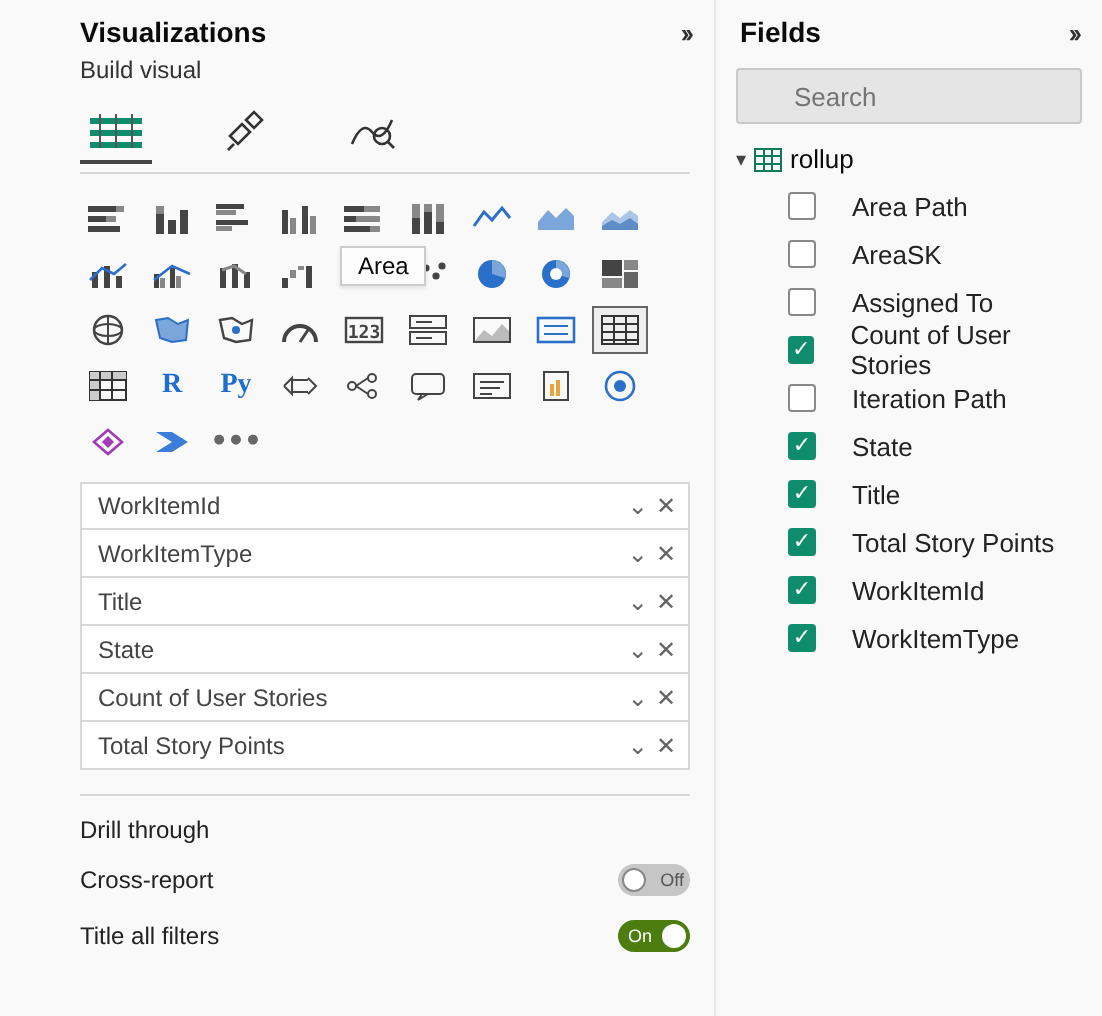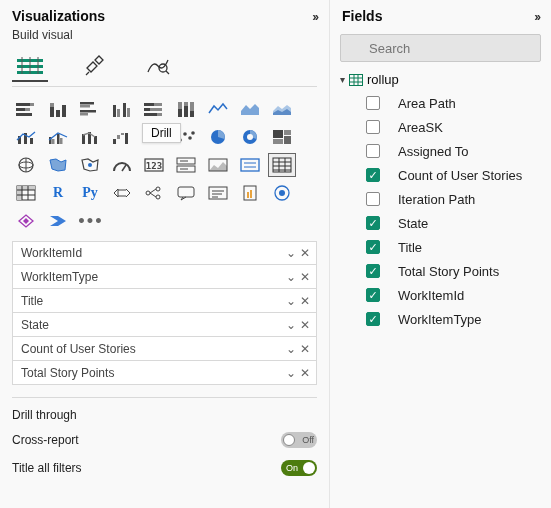--- a/index.html
+++ b/index.html
@@ -10,21 +10,21 @@
     color: #0b0b0b;
     background: #f9f9f9;
     width: 551px;
     height: 508px;
     overflow: hidden;
     display: flex;
   }
   .pane {
     background: #f9f9f9;
   }
-  .left { width: 330px; border-right: 1px solid #e5e5e5; }
+  .left { width: 330px; border-right: 1px solid #e5e5e5; margin-left: 28px; }
   .right { flex: 1; }
   .pane-header {
     display: flex;
     align-items: center;
     justify-content: space-between;
     padding: 8px 12px 4px 12px;
     font-size: 14px;
     font-weight: 600;
   }
   .chevrons { font-size: 13px; color: #333; letter-spacing: -2px; cursor: pointer; }
@@ -456,21 +456,21 @@
           <polygon points="7,8 10,5 13,8 10,11" fill="#a23ab5"></polygon>
         </svg>
       </div>
     <div class="viz-item">
         <svg width="20" height="16">
           <path d="M2 3 L10 3 L18 8 L10 13 L2 13 L10 8 Z" fill="#3b7dd8"></path>
         </svg>
       </div>
     <div class="viz-item" style="color:#666;">•••</div>
 
-    <div class="tooltip">Drill</div>
+    <div class="tooltip">Area</div>
   </div>
 
   <div class="columns-list">
     <div class="col-row">
       <span>WorkItemId</span>
       <span class="ctrls">
           <span>⌄</span>
           <span>✕</span>
         </span>
     </div>

